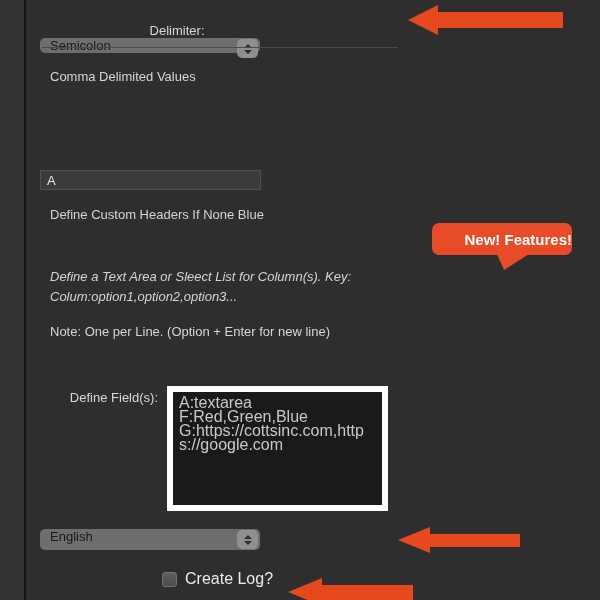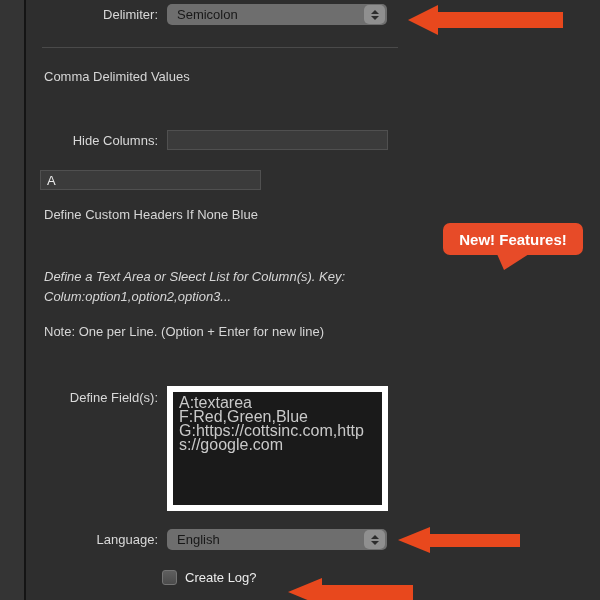--- a/index.html
+++ b/index.html
@@ -9,93 +9,89 @@
   .screen { position:relative; width:600px; height:600px; background:#2e2e2e; overflow:hidden; }
   .left-strip { position:absolute; left:0; top:0; width:24px; height:600px; background:#343434; }
   .vline { position:absolute; left:24px; top:0; width:2px; height:600px; background:#141414; }
   .separator { position:absolute; left:42px; top:47px; width:356px; height:1px; background:#4a4a4a; }
 
   .row { position:absolute; left:40px; display:flex; align-items:center; }
   .row-label { width:118px; margin-right:9px; text-align:right; font-size:13px; color:#d9d9d9; }
 
   
   .popup { position:relative; width:220px; height:21px; background:#6e6e6e; border-radius:5px;
-           display:flex; align-items:center; padding-left:10px; cursor:default; }
+           display:flex; padding-left:10px; cursor:default; }
   .popup-label { font-size:13px; color:#181818; }
   .stepper { position:absolute; right:2px; top:1px; width:21px; height:19px; background:#8f8f8f;
              border-radius:5px; display:flex; flex-direction:column; align-items:center; justify-content:center; }
   .chev-up { width:0; height:0; border-left:4px solid transparent; border-right:4px solid transparent;
              border-bottom:4px solid #2c2c2c; margin-bottom:2px; }
   .chev-down { width:0; height:0; border-left:4px solid transparent; border-right:4px solid transparent;
                border-top:4px solid #2c2c2c; }
 
   .text-field { width:221px; height:20px; background:#3b3b3b; border:1px solid #505050;
                 color:#e9e9e9; font-size:13px; font-family:inherit; padding:0 6px; outline:none; }
 
-  .static-text { position:absolute; left:44px; font-size:13px; color:#d6d6d6; }
+  .static-text { position:absolute; left:50px; font-size:13px; color:#d6d6d6; }
   .para { width:360px; line-height:20px;font-style:italic; }
 
   .fields-row { align-items:flex-start; }
   .fields-row .row-label { padding-top:4px; }
   .define-textarea { width:221px; height:125px; background:#1a1a1a; border:6px solid #ffffff;
                      color:#c9c9c9; font-size:16px; line-height:14px; font-family:inherit;
                      padding:4px 6px; resize:none; outline:none; overflow-wrap:break-word; word-break:break-all; }
 
   .checkbox-row { position:absolute; left:162px; top:570px; display:flex; align-items:center; }
   .checkbox { width:15px; height:15px; border-radius:3px; background:linear-gradient(#5f5f5f,#4b4b4b);
               border:1px solid #747474; }
-  .checkbox-label { margin-left:8px; font-size:13px; color:#ececec; }
+  .checkbox-label { margin-left:8px; font-size:16px; color:#ececec; }
 
   
   .arrow { position:absolute; }
   .arrow .head { position:absolute; left:0; top:0; width:0; height:0; }
   .arrow .body { position:absolute; }
   .arrow-top { left:408px; top:5px; width:155px; height:30px; }
   .arrow-top .head { border-top:15px solid transparent; border-bottom:15px solid transparent; border-right:30px solid #e8481d; }
   .arrow-top .body { left:30px; top:7px; width:125px; height:16px; background:#e8481d; }
   .arrow-mid { left:398px; top:527px; width:122px; height:26px; }
   .arrow-mid .head { border-top:13px solid transparent; border-bottom:13px solid transparent; border-right:32px solid #e8481d; }
   .arrow-mid .body { left:32px; top:7px; width:90px; height:13px; background:#e8481d; }
   .arrow-bottom { left:288px; top:578px; width:125px; height:28px; }
   .arrow-bottom .head { border-top:14px solid transparent; border-bottom:14px solid transparent; border-right:34px solid #e8481d; }
   .arrow-bottom .body { left:34px; top:7px; width:91px; height:18px; background:#e8481d; }
 
   
-  .badge { position:absolute; left:443px; top:223px; width:140px; height:32px; background:#e74b28;
-           border-radius:7px; display:flex; align-items:center; justify-content:center; }
+  .badge { position:absolute; left:432px; top:223px; width:140px; height:32px; background:#e74b28;
+           border-radius:7px; display:flex; align-items:center; justify-content:flex-end; }
   .badge-text { color:#ffffff; font-size:15px; font-weight:bold; }
   .badge-tail { position:absolute; left:497px; top:254px; width:32px; height:16px; background:#e74b28;
                 clip-path:polygon(0 0, 100% 0, 22% 100%); }
 </style>
 </head>
 <body>
 
 <div class="screen">
   <div class="left-strip"></div>
   <div class="vline"></div>
 
-  <div class="row" style="top:4px; height:21px;">
+  <div class="row" style="top:23px; height:21px;flex-direction:column;">
     <div class="row-label">Delimiter:</div>
     <div class="popup">
       <span class="popup-label">Semicolon</span>
       <span class="stepper">
         <span class="chev-up"></span>
           <span class="chev-down"></span>
       </span>
     </div>
   </div>
 
   <div class="separator"></div>
 
   <div class="static-text" style="top:69px; line-height:16px;">Comma Delimited Values</div>
 
-  <div class="row" style="top:130px; height:20px;">
-    <div class="row-label">Hide Columns:</div>
-    <input class="text-field" type="text" value="" style="">
-  </div>
 
   <div class="row" style="top:170px; height:20px;">
     <input class="text-field" type="text" value="A" style="">
   </div>
 
   <div class="static-text" style="top:207px; line-height:16px;">Define Custom Headers If None Blue</div>
 
   <div class="badge">
     <span class="badge-text">New! Features!</span>
   </div>
@@ -106,21 +102,20 @@
   <div class="static-text" style="top:324px; line-height:16px;">Note: One per Line. (Option + Enter for new line)</div>
 
   <div class="row fields-row" style="top:386px;">
     <div class="row-label">Define Field(s):</div>
     <textarea class="define-textarea" spellcheck="false" style="">A:textarea
 F:Red,Green,Blue
 G:https://cottsinc.com,https://google.com</textarea>
   </div>
 
   <div class="row" style="top:529px; height:21px;">
-    <div class="row-label">Language:</div>
     <div class="popup">
       <span class="popup-label">English</span>
       <span class="stepper">
         <span class="chev-up"></span>
           <span class="chev-down"></span>
       </span>
     </div>
   </div>
 
   <div class="checkbox-row">

